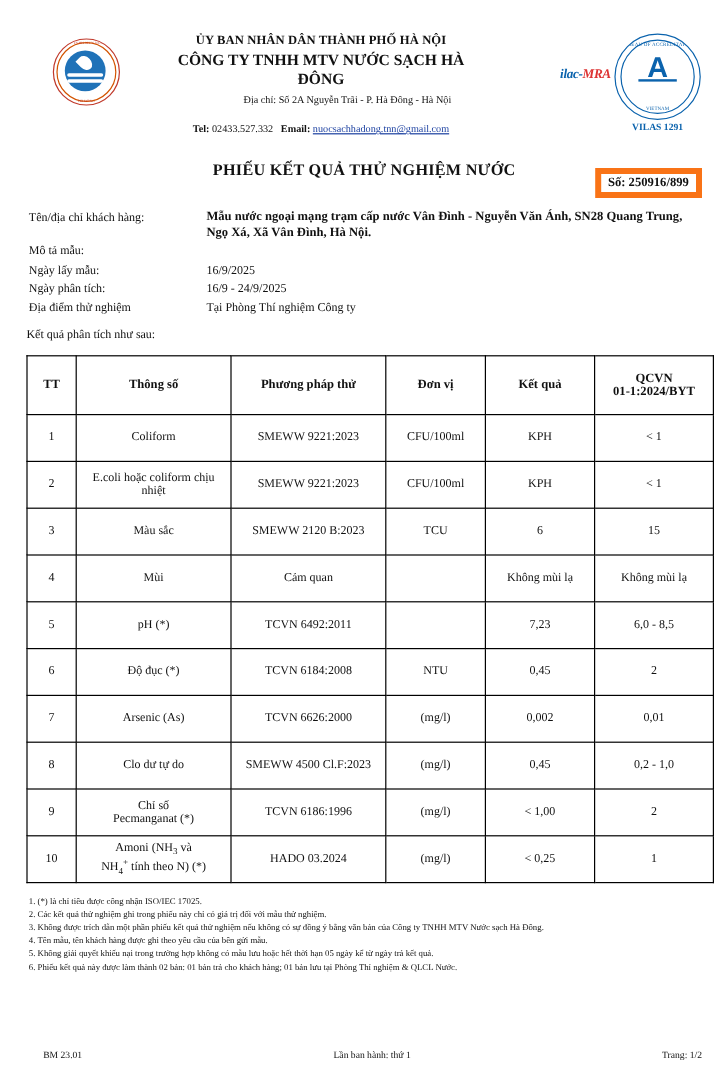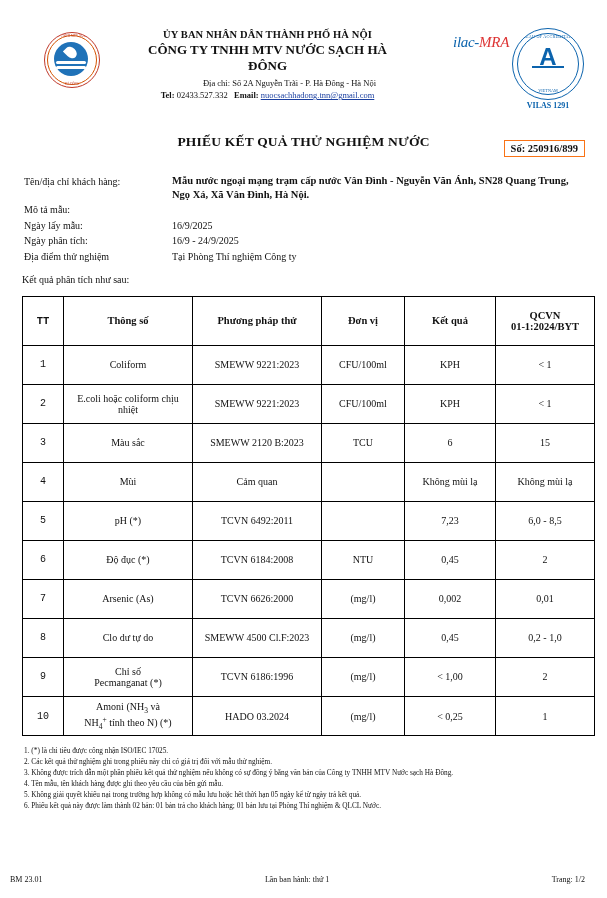--- a/index.html
+++ b/index.html
@@ -105,41 +105,41 @@
     font-weight: bold;
     margin-top: 1px;
   }
   .head-line3 {
     font-size: 8.5px;
     margin-top: 3px;
     padding-left: 44px;
   }
   .head-line4 {
     font-size: 8.5px;
-    margin-top: 2px;
+    margin-top: 14px;
   }
   .head-line4 b { font-weight: bold; }
   .mail { color: #1a3fa0; text-decoration: underline; }
 
   .head-right {
     flex: 0 0 150px;
     display: flex;
     align-items: flex-start;
     justify-content: flex-end;
     gap: 2px;
     padding-top: 2px;
     position: relative;
   }
   .ilac {
-    font-size: 15px;
-    font-weight: normal;
+    font-size: 11px;
+    font-weight: bold;
     color: #0b63ad;
     font-style: italic;
     letter-spacing: -.3px;
-    margin-top: 6px;
+    margin-top: 28px;
   }
   .ilac .mra { color: #d33; }
   .vilas-wrap {
     width: 74px;
     text-align: center;
   }
   .vilas-circle {
     width: 70px; height: 70px;
     border-radius: 50%;
     border: 1.5px solid #0b63ad;
@@ -196,21 +196,21 @@
     text-align: center;
     font-size: 13.5px;
     font-weight: bold;
     margin-top: 16px;
     letter-spacing: .2px;
   }
   .so-box {
     position: absolute;
     right: 22px;
     top: 140px;
-    border: 1px solid #f97316;
+    border: 5px solid #f97316;
     padding: 2px 6px;
     font-size: 10.5px;
     font-weight: bold;
   }
 
   
   .info {
     margin-top: 24px;
     font-size: 10px;
     line-height: 1.55;
@@ -252,40 +252,40 @@
   }
   table.results thead th {
     text-align: center;
     font-weight: bold;
     height: 40px;
     font-size: 10.5px;
   }
   table.results tbody td {
     height: 30px;
   }
-  .c-tt { width: 30px; text-align: center; font-family: Liberation Mono, monospace; }
+  .c-tt { width: 30px; text-align: center; }
   .c-ts { width: 118px; }
   .c-pp { width: 118px; }
   .c-dv { width: 72px; text-align: center; }
   .c-kq { width: 80px; text-align: center; }
   .c-qc { width: 88px; text-align: center; }
   td.left { text-align: center; }
   .sub { vertical-align: sub; font-size: 7.5px; }
   .sup { vertical-align: super; font-size: 7.5px; }
 
   
   .notes {
     margin-top: 10px;
     font-size: 7.3px;
     line-height: 1.5;
     padding-left: 2px;
   }
   .footer {
     position: absolute;
-    left: 10px;
+    left: 36px;
     right: 22px;
     bottom: 14px;
     display: flex;
     justify-content: space-between;
     font-size: 8px;
     border-top: 0;
   }
   .footer .mid { text-align: center; flex: 1 1 auto; }
   .footer .left { flex: 0 0 auto; }
   .footer .right { flex: 0 0 auto; }

